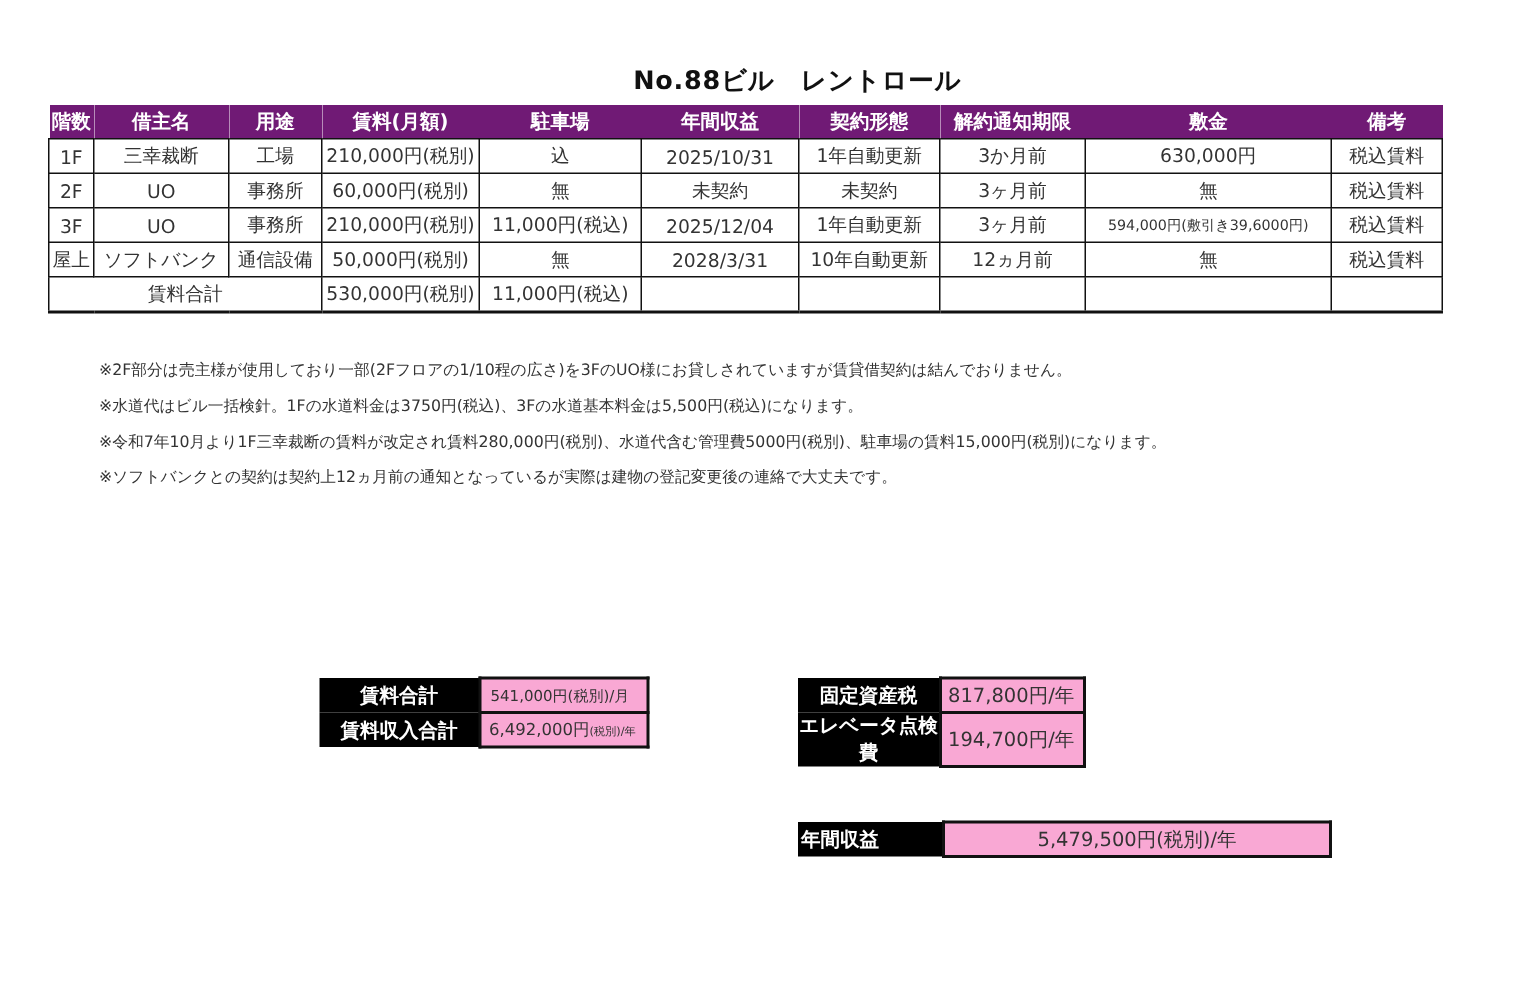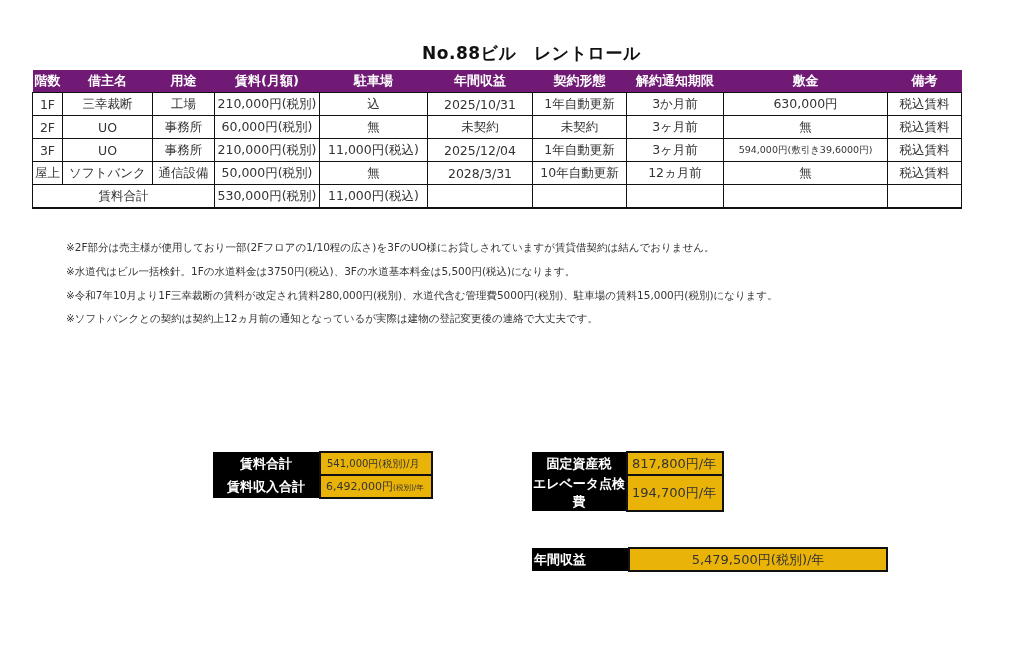--- a/index.html
+++ b/index.html
@@ -8,21 +8,21 @@
   table.roll{position:absolute;left:32px;top:70px;border-collapse:collapse;table-layout:fixed;}
   table.roll th{background:#701a75;color:#fff;font-weight:bold;font-size:13px;height:22px;padding:0;text-align:center;border:none;white-space:nowrap;overflow:hidden;}
   table.roll td{border:1px solid #111;font-size:12.5px;height:22px;padding:0;text-align:center;color:#333;white-space:nowrap;overflow:hidden;}
   table.roll tr.total td{border-bottom:2px solid #111;}
   table.roll td.small{font-size:9.5px;}
   .notes{position:absolute;left:66px;top:240px;font-size:10.5px;color:#333;}
   .notes div{height:23.8px;line-height:15px;white-space:nowrap;}
   .box{position:absolute;border-collapse:collapse;}
   .box td{padding:0;height:21px;}
   .box td.lbl{background:#000;color:#fff;font-weight:bold;text-align:center;font-size:13px;}
-  .box td.val{border:2px solid #111;background:#eab308;color:#333;}
+  .box td.val{border:2px solid #111;background:#f9a8d4;color:#333;}
   .sm{font-size:7.5px;}
 </style>
 </head>
 <body>
 
 <div class="title">No.88ビル　レントロール</div>
 
 <table class="roll">
   <colgroup>
     <col style="width:30px">

